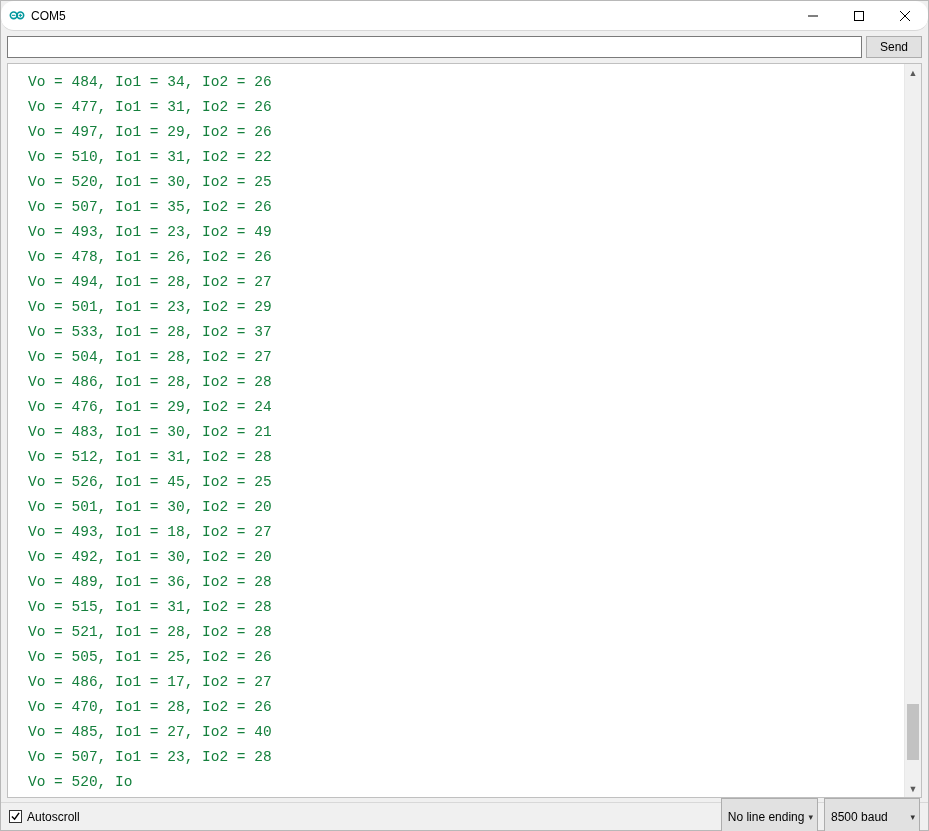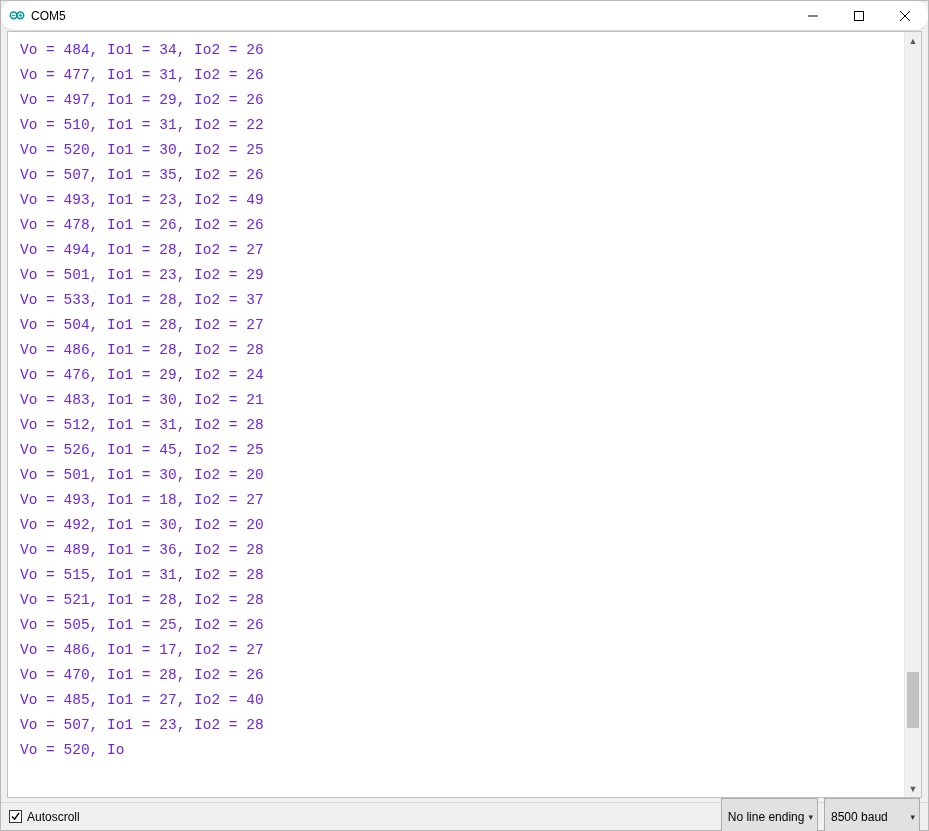--- a/index.html
+++ b/index.html
@@ -74,26 +74,26 @@
     margin: 0 6px 4px 6px;
     border: 1px solid #c0c0c0;
     background: #fff;
     display: flex;
     position: relative;
     min-height: 0;
   }
   .output {
     flex: 1;
     overflow: hidden;
-    padding: 0px 4px 4px 12px;
+    padding: 0px 4px 4px 20px;
     font-family: "Consolas","Courier New",monospace;
     font-size: 14.5px;
     line-height: 25px;
     white-space: pre;
-    color: #6d28d9;
+    color: #15803d;
   }
   .output .line { display: block; }
   .output .partial-top { height: 6px; overflow: hidden; position: relative;}
   .output .partial-top span{ position:absolute; bottom:0; left:0;}
   .scrollbar {
     width: 17px;
     background: #f0f0f0;
     position: relative;
     border-left: 1px solid #e8e8e8;
   }
@@ -181,20 +181,24 @@
       </div>
       <div class="win-btn close">
         <svg viewBox="0 0 10 10">
           <line x1="0" y1="0" x2="10" y2="10" stroke="currentColor" stroke-width="1"></line>
           <line x1="10" y1="0" x2="0" y2="10" stroke="currentColor" stroke-width="1"></line>
         </svg>
       </div>
     </div>
   </div>
 
+  <div class="input-row">
+    <input class="serial-input" type="text" value="" style="">
+    <div class="send-btn">Send</div>
+  </div>
 
   <div class="output-wrap">
     <div class="output" id="output"><div class="partial-top"><span>Vo = 520, Io1 = 28, Io2 = 20</span></div><span class="line">Vo = 484, Io1 = 34, Io2 = 26</span><span class="line">Vo = 477, Io1 = 31, Io2 = 26</span><span class="line">Vo = 497, Io1 = 29, Io2 = 26</span><span class="line">Vo = 510, Io1 = 31, Io2 = 22</span><span class="line">Vo = 520, Io1 = 30, Io2 = 25</span><span class="line">Vo = 507, Io1 = 35, Io2 = 26</span><span class="line">Vo = 493, Io1 = 23, Io2 = 49</span><span class="line">Vo = 478, Io1 = 26, Io2 = 26</span><span class="line">Vo = 494, Io1 = 28, Io2 = 27</span><span class="line">Vo = 501, Io1 = 23, Io2 = 29</span><span class="line">Vo = 533, Io1 = 28, Io2 = 37</span><span class="line">Vo = 504, Io1 = 28, Io2 = 27</span><span class="line">Vo = 486, Io1 = 28, Io2 = 28</span><span class="line">Vo = 476, Io1 = 29, Io2 = 24</span><span class="line">Vo = 483, Io1 = 30, Io2 = 21</span><span class="line">Vo = 512, Io1 = 31, Io2 = 28</span><span class="line">Vo = 526, Io1 = 45, Io2 = 25</span><span class="line">Vo = 501, Io1 = 30, Io2 = 20</span><span class="line">Vo = 493, Io1 = 18, Io2 = 27</span><span class="line">Vo = 492, Io1 = 30, Io2 = 20</span><span class="line">Vo = 489, Io1 = 36, Io2 = 28</span><span class="line">Vo = 515, Io1 = 31, Io2 = 28</span><span class="line">Vo = 521, Io1 = 28, Io2 = 28</span><span class="line">Vo = 505, Io1 = 25, Io2 = 26</span><span class="line">Vo = 486, Io1 = 17, Io2 = 27</span><span class="line">Vo = 470, Io1 = 28, Io2 = 26</span><span class="line">Vo = 485, Io1 = 27, Io2 = 40</span><span class="line">Vo = 507, Io1 = 23, Io2 = 28</span><span class="line">Vo = 520, Io</span></div>
     <div class="scrollbar">
       <div class="arrow up">▲</div>
       <div class="thumb"></div>
       <div class="arrow down">▼</div>
     </div>
   </div>
 

